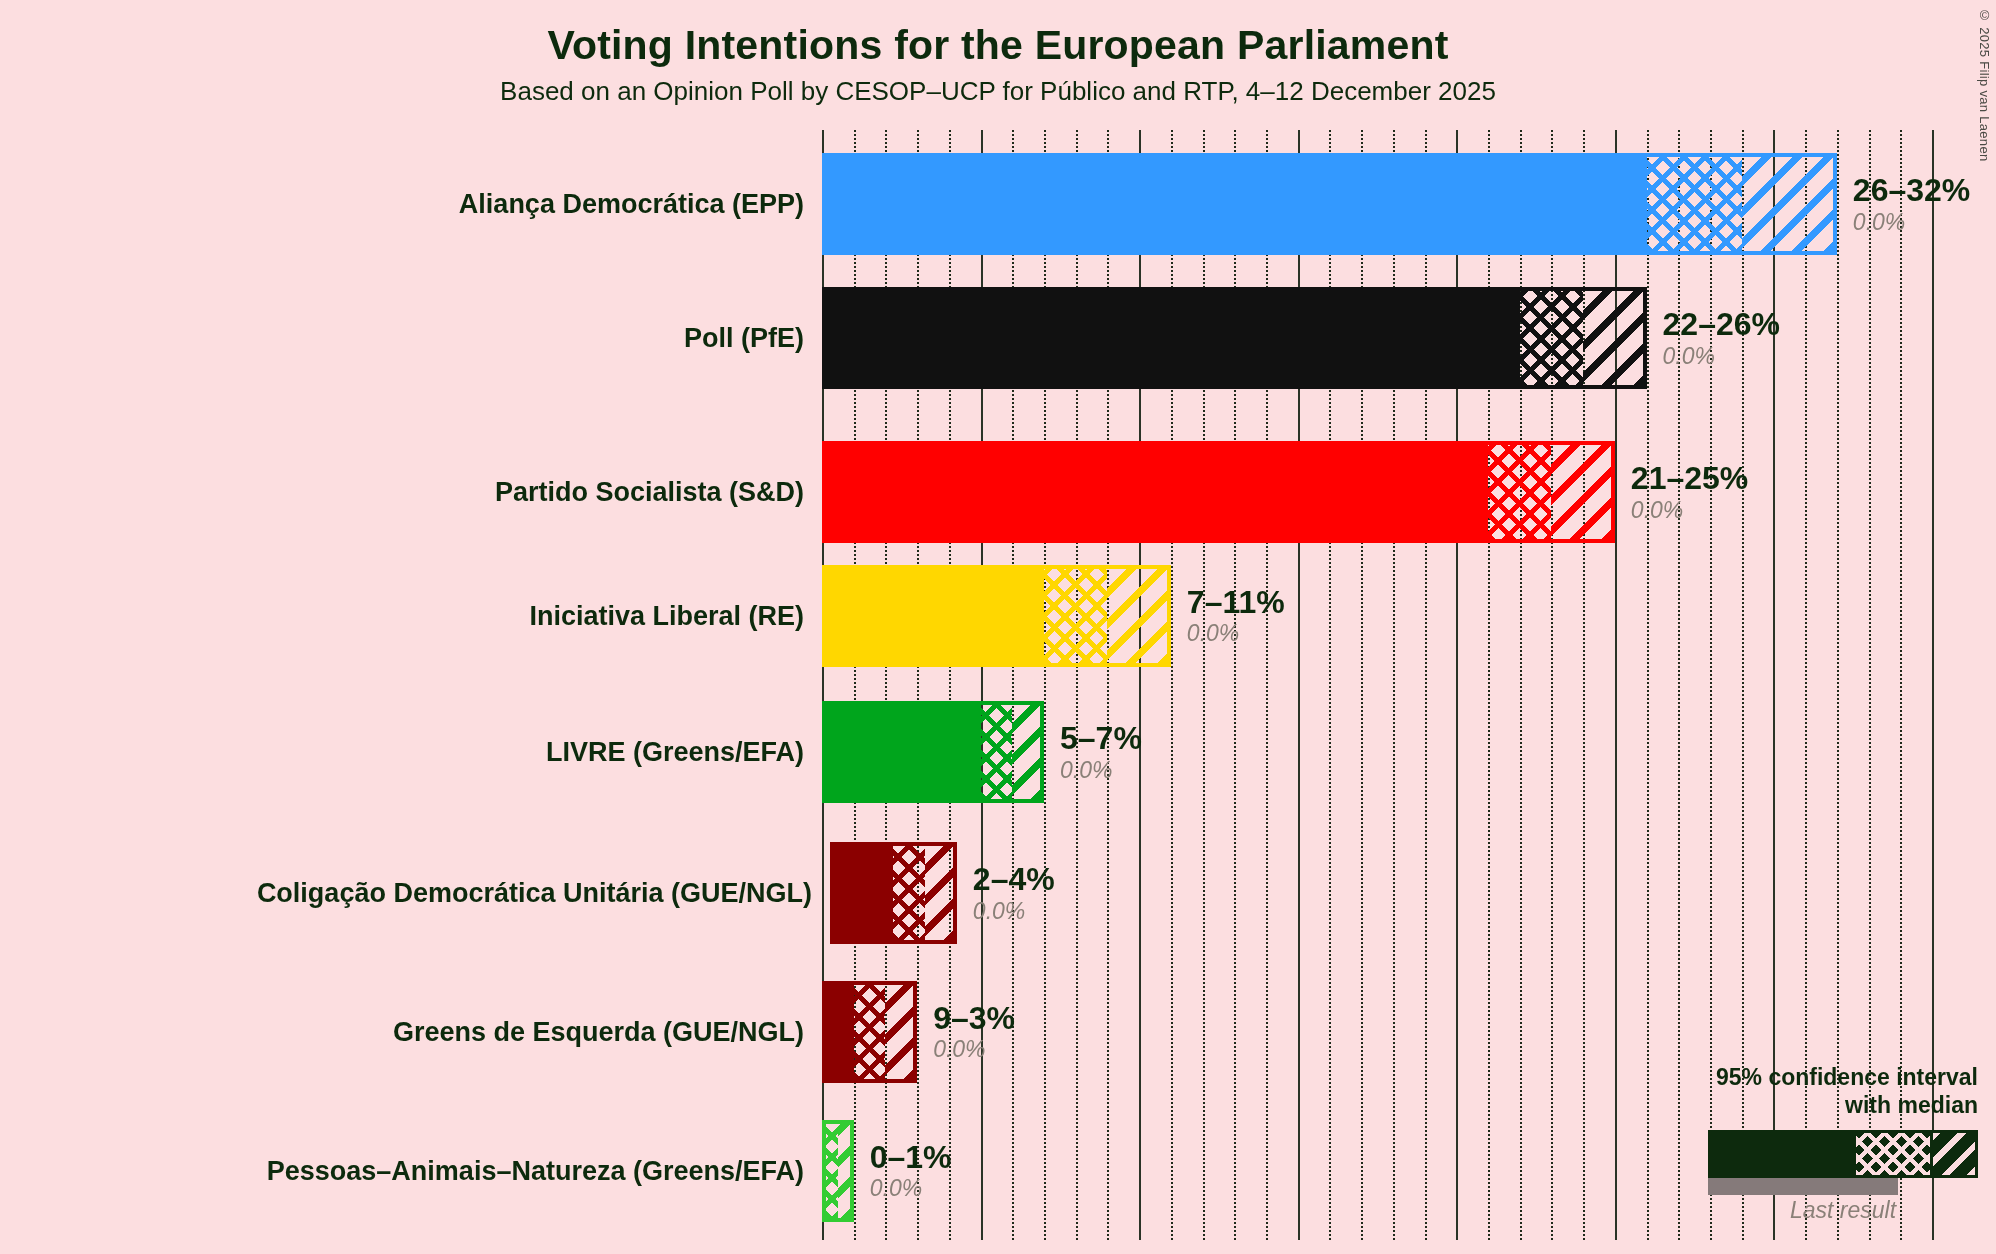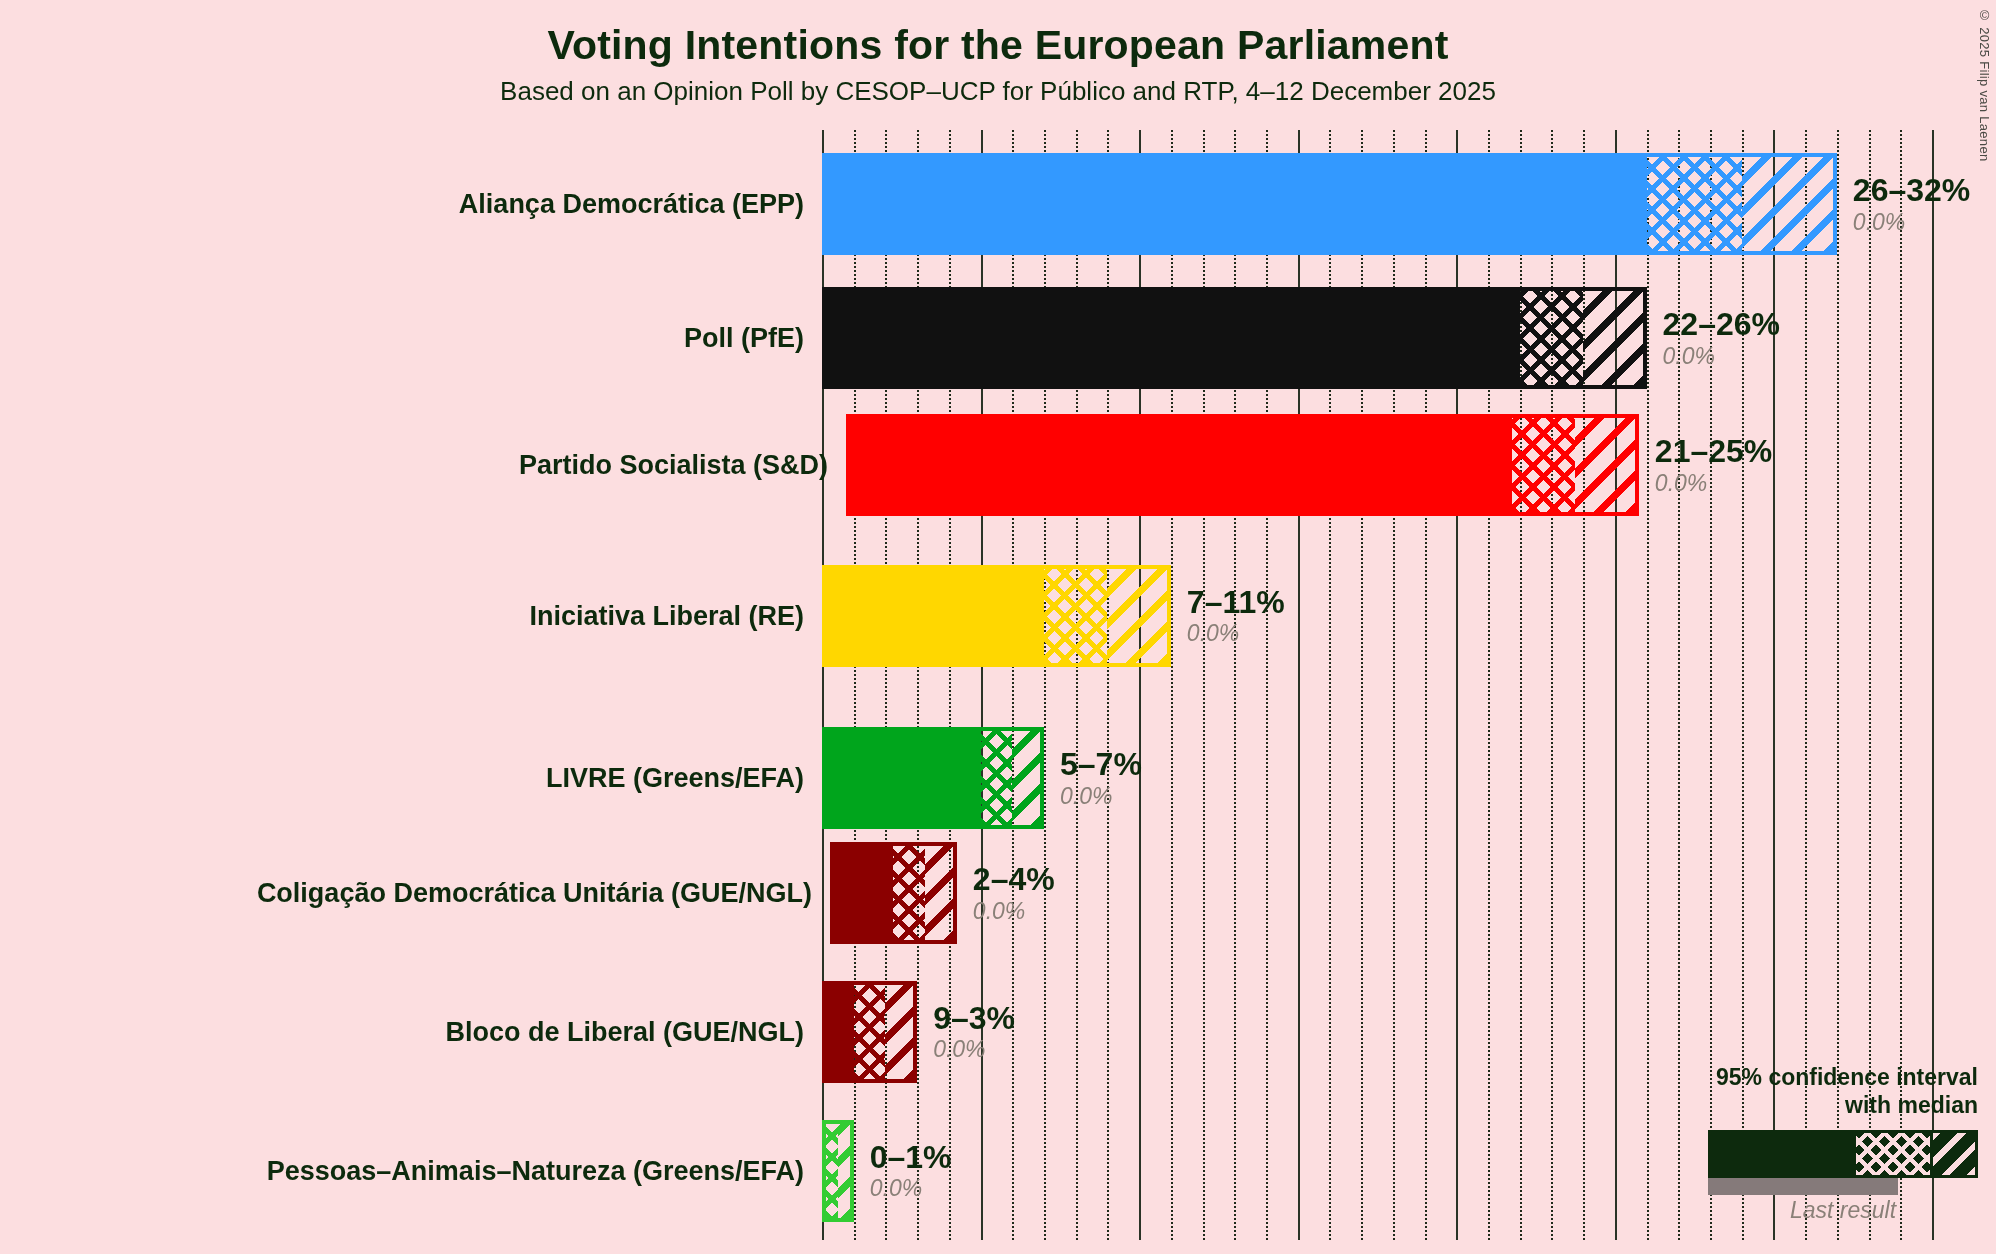--- a/index.html
+++ b/index.html
@@ -180,21 +180,21 @@
           <div class="bar" style="width: 824.571px; border: 4px solid rgb(17, 17, 17);">
             <div class="seg solid" style="left: 0px; width: 693.714px; background: rgb(17, 17, 17);"></div>
             <div class="seg cross" style="left: 693.714px; width: 63.4286px; background-image: repeating-linear-gradient(45deg, rgb(17, 17, 17) 0px, rgb(17, 17, 17) 5px, transparent 5px, transparent 15px), repeating-linear-gradient(-45deg, rgb(17, 17, 17) 0px, rgb(17, 17, 17) 5px, transparent 5px, transparent 15px);"></div>
             <div class="seg diag" style="left: 757.143px; width: 59.4286px; background-image: repeating-linear-gradient(-45deg, rgb(17, 17, 17) 0px, rgb(17, 17, 17) 7px, transparent 7px, transparent 22px);"></div>
           </div>
           <div class="valuewrap" style="left: 840.571px;">
             <span class="valmain">22–26%</span>
             <span class="valsub">0.0%</span>
           </div>
         </div>
-        <div class="row" style="top: 284px; margin-left: 24px;">
+        <div class="row" style="top: 311px;">
           <div class="barlabel">Partido Socialista (S&amp;D)</div>
           <div class="bar" style="width: 792.857px; border: 4px solid rgb(255, 0, 0);">
             <div class="seg solid" style="left: 0px; width: 662px; background: rgb(255, 0, 0);"></div>
             <div class="seg cross" style="left: 662px; width: 63.4286px; background-image: repeating-linear-gradient(45deg, rgb(255, 0, 0) 0px, rgb(255, 0, 0) 5px, transparent 5px, transparent 15px), repeating-linear-gradient(-45deg, rgb(255, 0, 0) 0px, rgb(255, 0, 0) 5px, transparent 5px, transparent 15px);"></div>
             <div class="seg diag" style="left: 725.429px; width: 59.4286px; background-image: repeating-linear-gradient(-45deg, rgb(255, 0, 0) 0px, rgb(255, 0, 0) 7px, transparent 7px, transparent 22px);"></div>
           </div>
           <div class="valuewrap" style="left: 808.857px;">
             <span class="valmain">21–25%</span>
             <span class="valsub">0.0%</span>
           </div>
@@ -204,21 +204,21 @@
           <div class="bar" style="width: 348.857px; border: 4px solid rgb(255, 215, 0);">
             <div class="seg solid" style="left: 0px; width: 218px; background: rgb(255, 215, 0);"></div>
             <div class="seg cross" style="left: 218px; width: 63.4286px; background-image: repeating-linear-gradient(45deg, rgb(255, 215, 0) 0px, rgb(255, 215, 0) 5px, transparent 5px, transparent 15px), repeating-linear-gradient(-45deg, rgb(255, 215, 0) 0px, rgb(255, 215, 0) 5px, transparent 5px, transparent 15px);"></div>
             <div class="seg diag" style="left: 281.429px; width: 59.4286px; background-image: repeating-linear-gradient(-45deg, rgb(255, 215, 0) 0px, rgb(255, 215, 0) 7px, transparent 7px, transparent 22px);"></div>
           </div>
           <div class="valuewrap" style="left: 364.857px;">
             <span class="valmain">7–11%</span>
             <span class="valsub">0.0%</span>
           </div>
         </div>
-        <div class="row" style="top: 597px; padding-left: 42px;">
+        <div class="row" style="top: 571px; padding-left: 42px;">
           <div class="barlabel">LIVRE (Greens/EFA)</div>
           <div class="bar" style="width: 222px; border: 4px solid rgb(0, 165, 28);">
             <div class="seg solid" style="left: 0px; width: 154.571px; background: rgb(0, 165, 28);"></div>
             <div class="seg cross" style="left: 154.571px; width: 31.7143px; background-image: repeating-linear-gradient(45deg, rgb(0, 165, 28) 0px, rgb(0, 165, 28) 5px, transparent 5px, transparent 15px), repeating-linear-gradient(-45deg, rgb(0, 165, 28) 0px, rgb(0, 165, 28) 5px, transparent 5px, transparent 15px);"></div>
             <div class="seg diag" style="left: 186.286px; width: 27.7143px; background-image: repeating-linear-gradient(-45deg, rgb(0, 165, 28) 0px, rgb(0, 165, 28) 7px, transparent 7px, transparent 22px);"></div>
           </div>
           <div class="valuewrap" style="left: 238px;">
             <span class="valmain">5–7%</span>
             <span class="valsub">0.0%</span>
           </div>
@@ -229,21 +229,21 @@
             <div class="seg solid" style="left: 0px; width: 59.4286px; background: rgb(139, 0, 0);"></div>
             <div class="seg cross" style="left: 59.4286px; width: 31.7143px; background-image: repeating-linear-gradient(45deg, rgb(139, 0, 0) 0px, rgb(139, 0, 0) 5px, transparent 5px, transparent 15px), repeating-linear-gradient(-45deg, rgb(139, 0, 0) 0px, rgb(139, 0, 0) 5px, transparent 5px, transparent 15px);"></div>
             <div class="seg diag" style="left: 91.1429px; width: 27.7143px; background-image: repeating-linear-gradient(-45deg, rgb(139, 0, 0) 0px, rgb(139, 0, 0) 7px, transparent 7px, transparent 22px);"></div>
           </div>
           <div class="valuewrap" style="left: 142.857px;">
             <span class="valmain">2–4%</span>
             <span class="valsub">0.0%</span>
           </div>
         </div>
         <div class="row" style="top: 850.875px;">
-          <div class="barlabel">Bloco de Liberal (GUE/NGL)</div>
+          <div class="barlabel">Greens de Esquerda (GUE/NGL)</div>
           <div class="bar" style="width: 95.1429px; border: 4px solid rgb(139, 0, 0);">
             <div class="seg solid" style="left: 0px; width: 27.7143px; background: rgb(139, 0, 0);"></div>
             <div class="seg cross" style="left: 27.7143px; width: 31.7143px; background-image: repeating-linear-gradient(45deg, rgb(139, 0, 0) 0px, rgb(139, 0, 0) 5px, transparent 5px, transparent 15px), repeating-linear-gradient(-45deg, rgb(139, 0, 0) 0px, rgb(139, 0, 0) 5px, transparent 5px, transparent 15px);"></div>
             <div class="seg diag" style="left: 59.4286px; width: 27.7143px; background-image: repeating-linear-gradient(-45deg, rgb(139, 0, 0) 0px, rgb(139, 0, 0) 7px, transparent 7px, transparent 22px);"></div>
           </div>
           <div class="valuewrap" style="left: 111.143px;">
             <span class="valmain">9–3%</span>
             <span class="valsub">0.0%</span>
           </div>
         </div>

